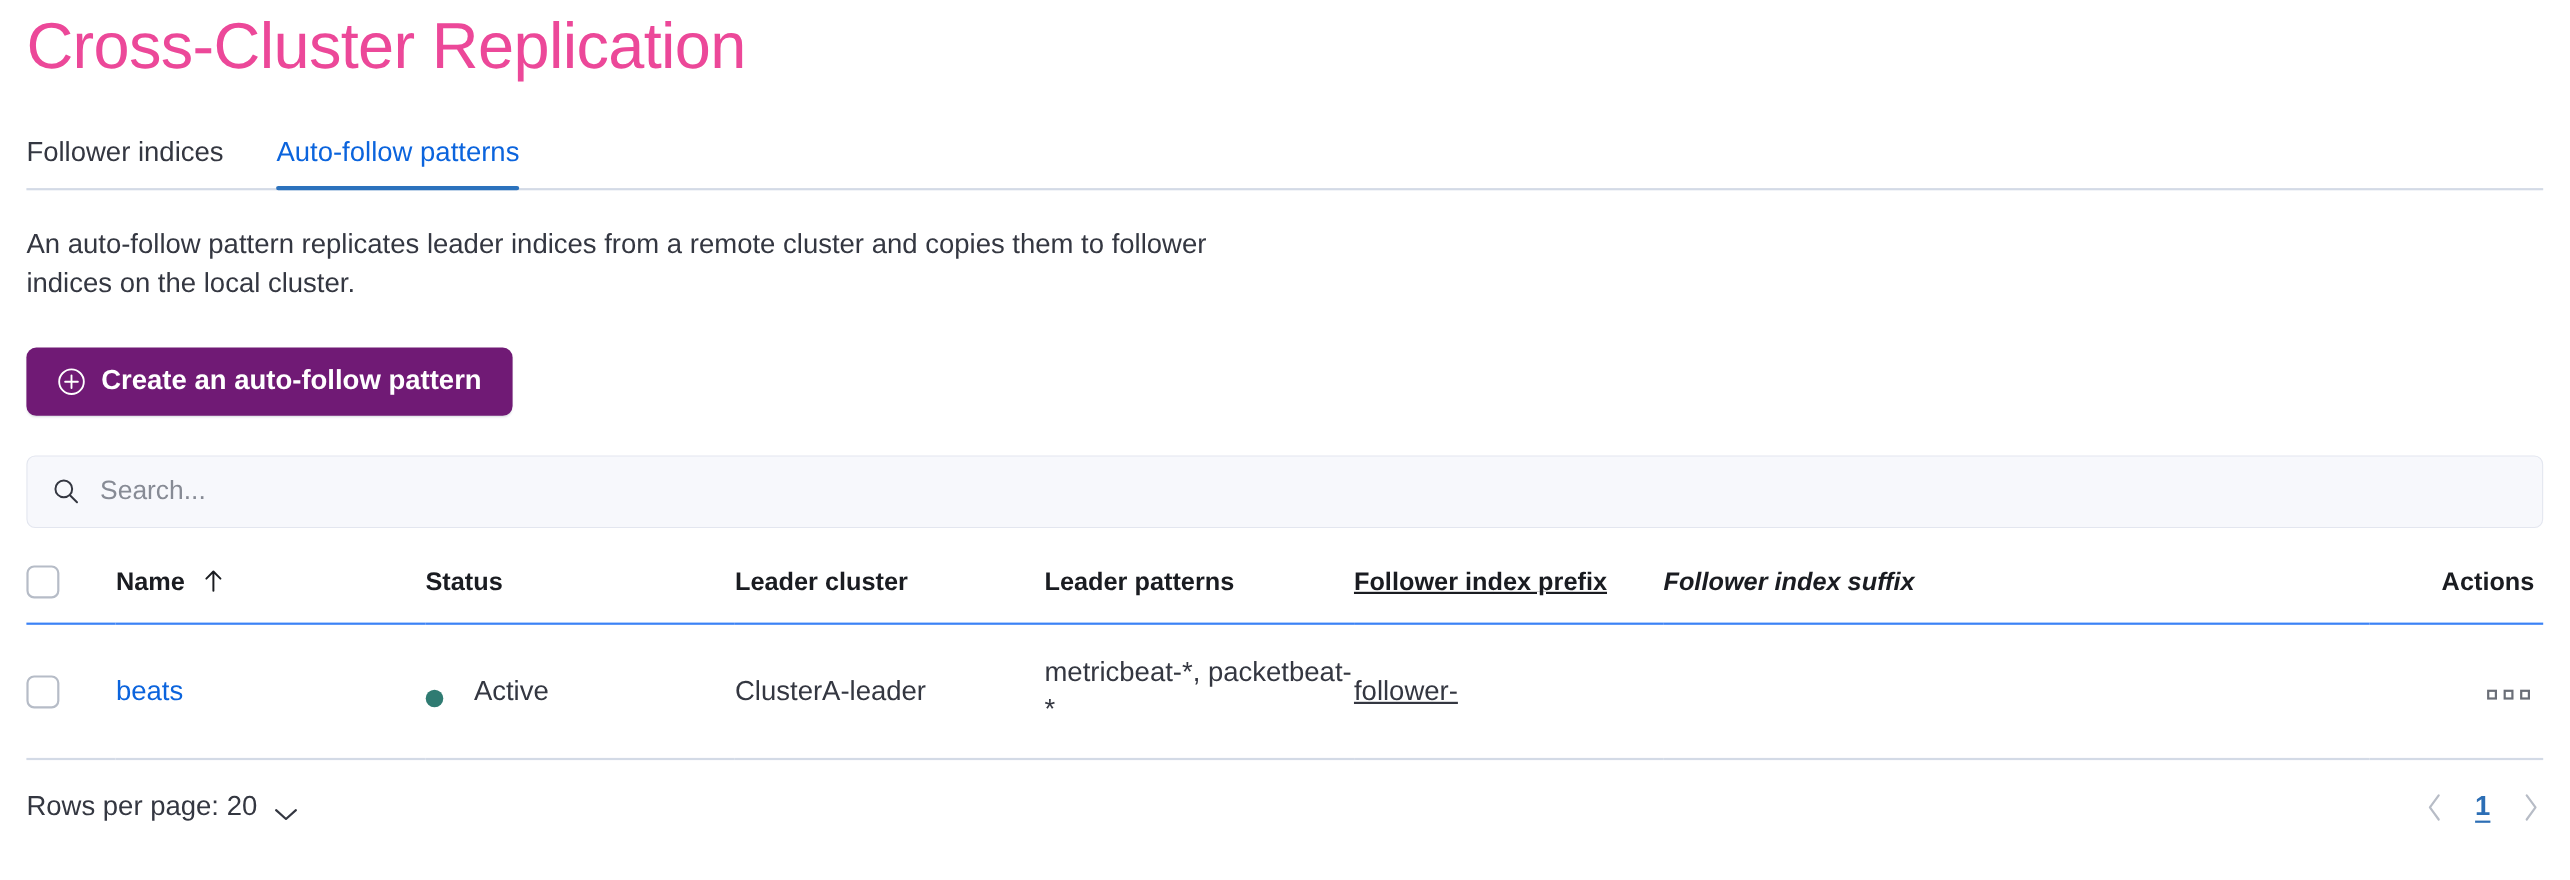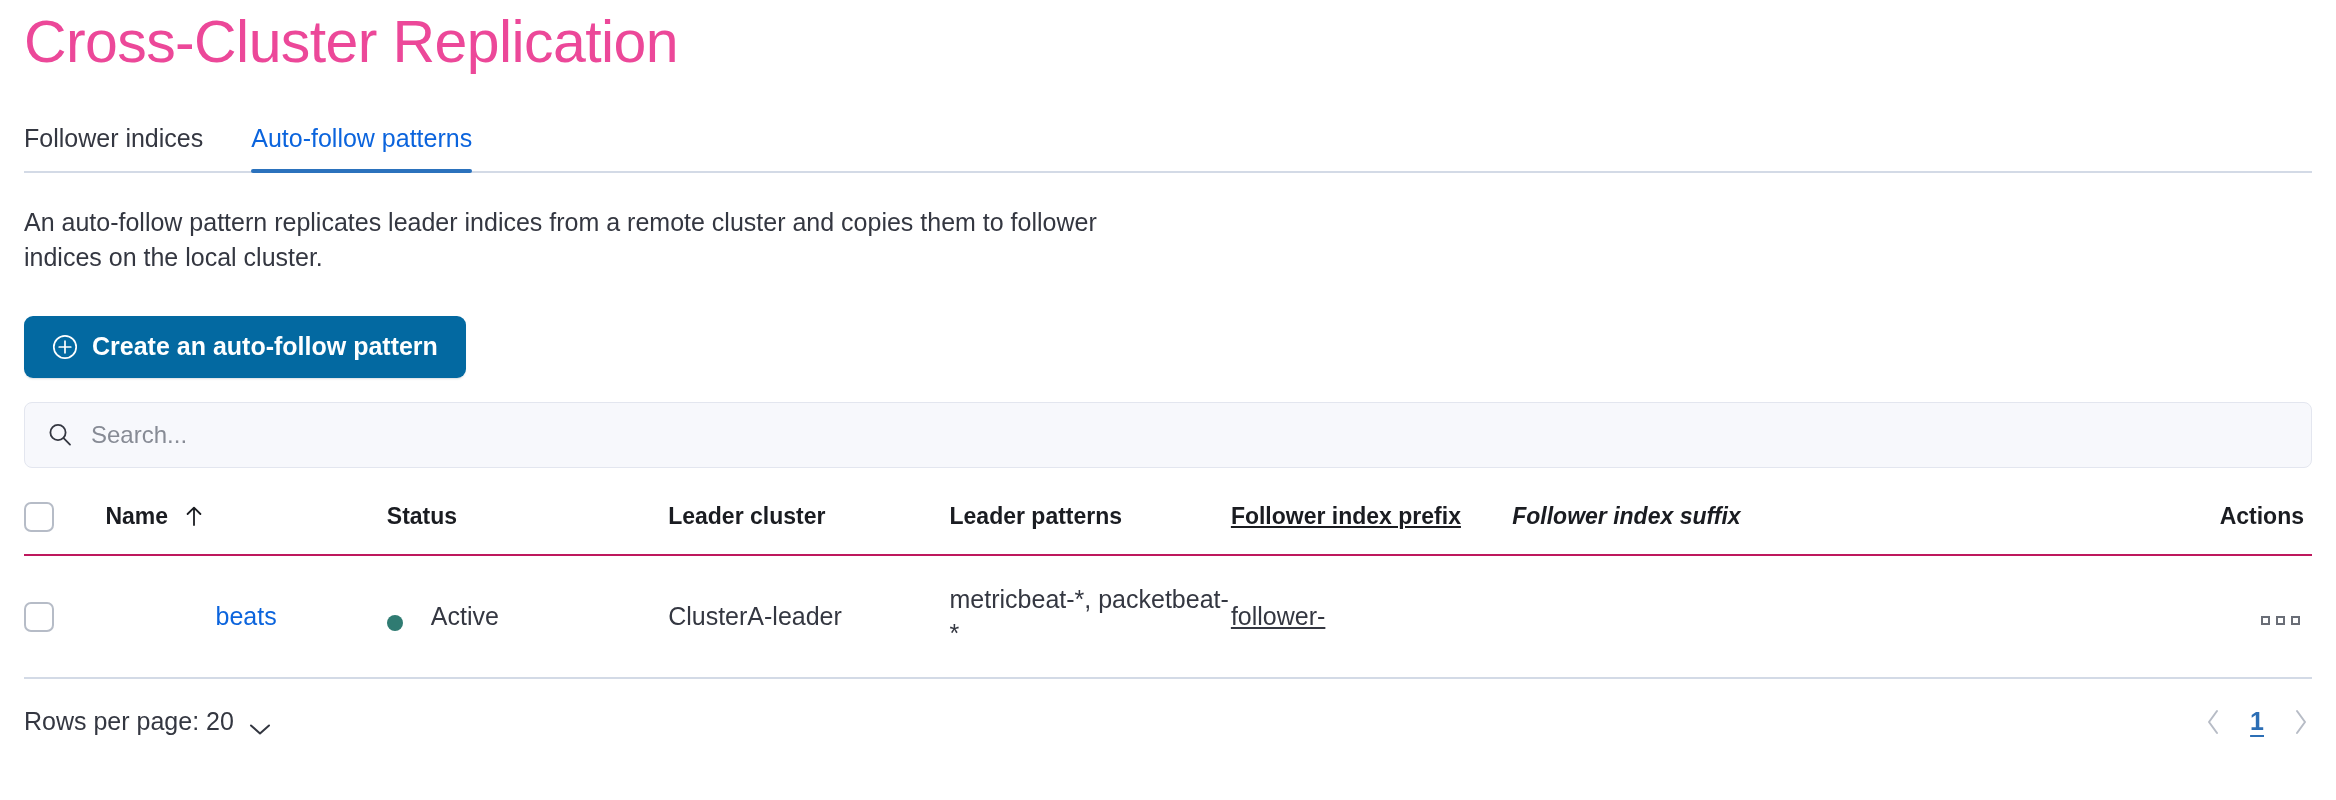--- a/index.html
+++ b/index.html
@@ -86,21 +86,21 @@
     line-height: 1.42;
     color: #343741;
     max-width: 1145px;
     margin: 0;
   }
   .create-btn {
     flex: 0 0 auto;
     display: inline-flex;
     align-items: center;
     gap: 14px;
-    background: #0369a1;
+    background: #701a75;
     color: #ffffff;
     border: none;
     border-radius: 9px;
     padding: 18px 28px;
     font-size: 25px;
     font-weight: 700;
     font-family: inherit;
     cursor: pointer;
     white-space: nowrap;
     line-height: 1;
@@ -108,21 +108,21 @@
   }
   .plus-circle {
     width: 26px;
     height: 26px;
     display: inline-block;
     flex: 0 0 auto;
   }
 
   
   .search-wrap {
-    margin-top: 24px;
+    margin-top: 36px;
     height: 66px;
     background: #f7f8fc;
     border: 1px solid #e3e6ef;
     border-radius: 8px;
     box-shadow: inset 0 0 0 1px rgba(0,0,0,0.0);
     display: flex;
     align-items: center;
     padding: 0 22px;
     box-sizing: border-box;
   }
@@ -154,33 +154,33 @@
     border-collapse: collapse;
     margin-top: 34px;
     table-layout: fixed;
   }
   .ccr-table th {
     text-align: left;
     font-size: 23px;
     font-weight: 700;
     color: #1a1c21;
     padding: 0 0 22px 0;
-    border-bottom: 2px solid #be185d;
+    border-bottom: 2px solid #3b82f6;
     vertical-align: middle;
     white-space: nowrap;
   }
   .ccr-table td {
     font-size: 25px;
     color: #343741;
     padding: 26px 0 26px 0;
     border-bottom: 2px solid #d3dae6;
     vertical-align: middle;
   }
   .col-check  { width: 66px; }
-  .col-name   { width: 228px; text-align: center; }
+  .col-name   { width: 228px; }
   .col-status { width: 228px; margin-top: 17px; }
   .col-remote { width: 228px; }
   .col-leader { width: 228px; }
   .col-prefix { width: 228px; text-decoration: underline; }
   .col-suffix { width: 520px; font-style: italic; }
   .col-actions{ width: 120px; text-align: right; }
   th.col-actions { text-align: right; padding-right: 8px; }
   td.col-actions { text-align: right; padding-right: 8px; }
 
   .cbx {

